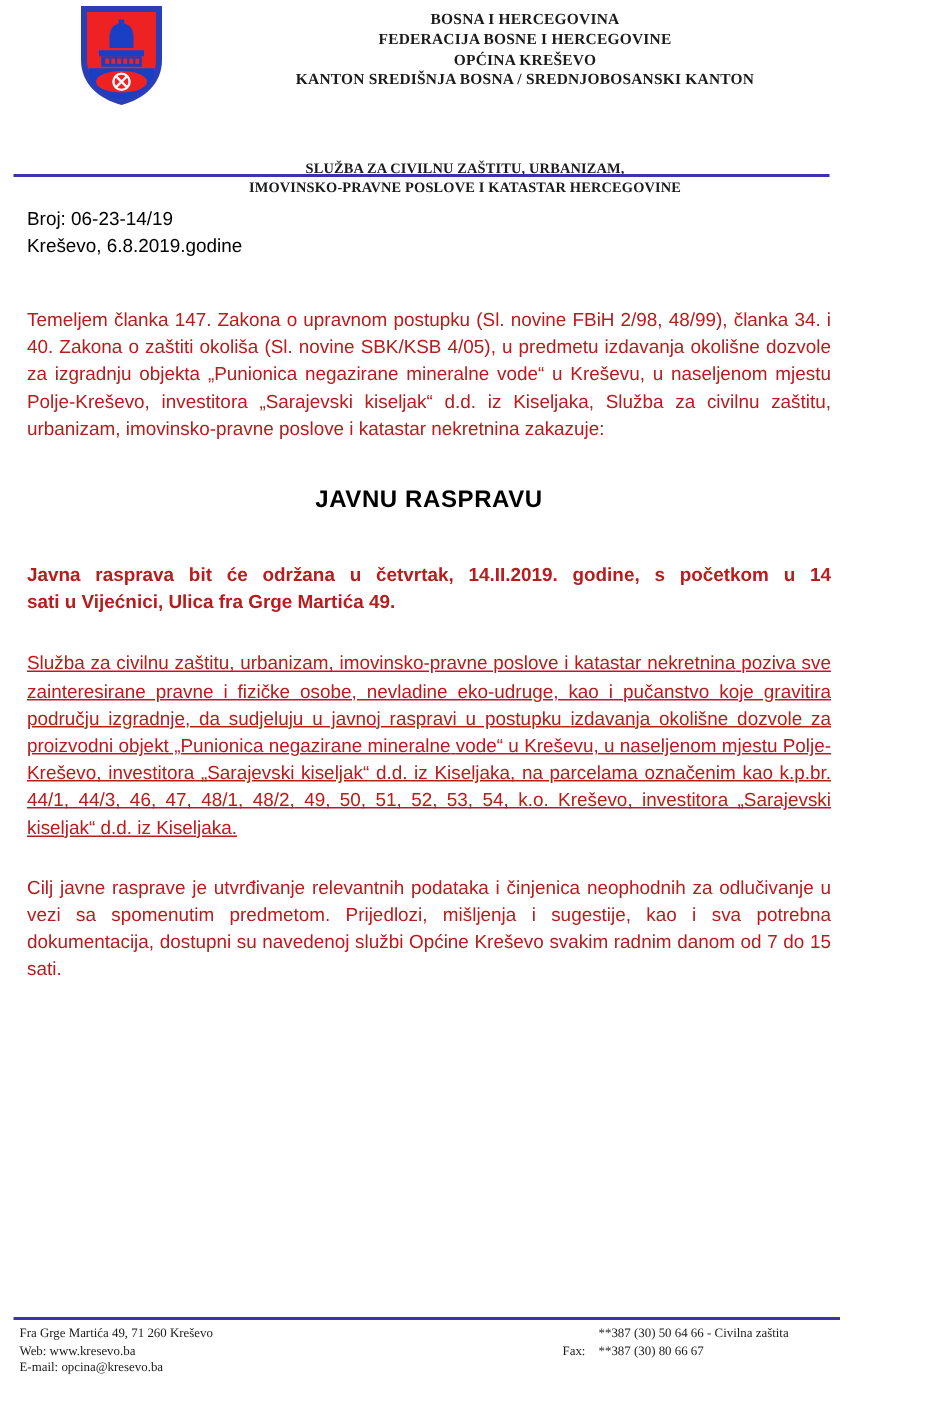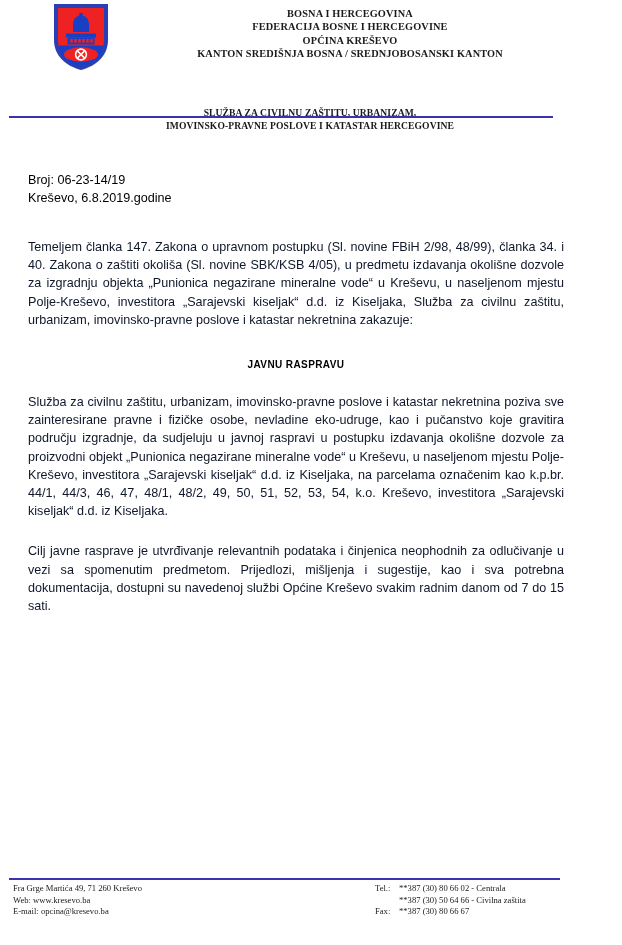--- a/index.html
+++ b/index.html
@@ -76,64 +76,63 @@
     left: 9px;
     top: 116px;
     width: 544px;
     height: 0;
     border-top: 2px solid #3b32b0;
   }
 
   
   .body-area {
     position: absolute;
-    left: 28px;
+    left: 18px;
     top: 138px;
     width: 536px;
-    margin-top: 34px;
   }
 
   .meta {
     font-size: 12.6px;
     line-height: 17.5px;
     color: #000;
   }
 
   .para {
     font-size: 12.6px;
     line-height: 18.2px;
     text-align: justify;
     text-justify: inter-word;
-    color: #0f172a;
+    color: #b91c1c;
   }
 
   .para.first { margin-top: 31px; }
 
   .title-center {
     text-align: center;
-    font-size: 10px;
+    font-size: 16px;
     font-weight: bold;
     letter-spacing: 0.4px;
     margin-top: 30px;
   }
 
   .para.bold {
     font-weight: bold;
     margin-top: 31px;
     text-align: left;
   }
   .para.bold .jline {
     display: block;
   }
   .para.bold .jline.stretch {
     text-align: justify;
     text-align-last: justify;
   }
 
-  .para.b2 { margin-top: 23px; }
+  .para.b2 { margin-top: 23px; text-decoration: underline; }
   .para.b3 { margin-top: 22px; }
 
   
   .rule-bottom {
     position: absolute;
     left: 9px;
     top: 878px;
     width: 551px;
     height: 0;
     border-top: 2px solid #3b32b0;
@@ -236,20 +235,24 @@
       <span>Temeljem članka 147. Zakona o upravnom postupku (Sl. novine FBiH 2/98, 48/99),</span>
       <span>članka 34. i 40. Zakona o zaštiti okoliša (Sl. novine SBK/KSB 4/05), u predmetu</span>
       <span>izdavanja okolišne dozvole za izgradnju objekta „Punionica negazirane mineralne</span>
       <span>vode“ u Kreševu, u naseljenom mjestu Polje-Kreševo, investitora „Sarajevski kiseljak“</span>
       <span>d.d. iz Kiseljaka, Služba za civilnu zaštitu, urbanizam, imovinsko-pravne poslove i</span>
       <span>katastar nekretnina zakazuje:</span>
     </div>
 
     <div class="title-center">JAVNU RASPRAVU</div>
 
+    <div class="para bold">
+      <span class="jline stretch">Javna rasprava bit će održana u četvrtak, 14.II.2019. godine, s početkom u 14</span>
+      <span class="jline">sati u Vijećnici, Ulica fra Grge Martića 49.</span>
+    </div>
 
     <div class="para b2">
       <span>Služba za civilnu zaštitu, urbanizam, imovinsko-pravne poslove i katastar nekretnina</span>
       <span>poziva sve zainteresirane pravne i fizičke osobe, nevladine eko-udruge, kao i</span>
       <span>pučanstvo koje gravitira području izgradnje, da sudjeluju u javnoj raspravi u postupku</span>
       <span>izdavanja okolišne dozvole za proizvodni objekt „Punionica negazirane mineralne</span>
       <span>vode“ u Kreševu, u naseljenom mjestu Polje-Kreševo, investitora „Sarajevski kiseljak“</span>
       <span>d.d. iz Kiseljaka, na parcelama označenim kao k.p.br. 44/1, 44/3, 46, 47, 48/1, 48/2,</span>
       <span>49, 50, 51, 52, 53, 54, k.o. Kreševo, investitora „Sarajevski kiseljak“ d.d. iz Kiseljaka.</span>
     </div>
@@ -266,23 +269,20 @@
   <div class="rule-bottom"></div>
 
   <div class="footer">
     <div class="footer-left">
       <div class="footer-row">Fra Grge Martića 49, 71 260 Kreševo</div>
       <div class="footer-row">Web: www.kresevo.ba</div>
       <div class="footer-row">E-mail: opcina@kresevo.ba</div>
     </div>
     <div class="footer-right">
       <div class="footer-row">
-        <span class="fr-label">Tel.:</span><span class="fr-num">**387 (30) 80 66 02</span> <span class="fr-desc">- Centrala</span>
-      </div>
-      <div class="footer-row">
         <span class="fr-label"></span><span class="fr-num">**387 (30) 50 64 66</span> <span class="fr-desc">- Civilna zaštita</span>
       </div>
       <div class="footer-row">
         <span class="fr-label">Fax:</span><span class="fr-num">**387 (30) 80 66  67</span> <span class="fr-desc"></span>
       </div>
     </div>
   </div>
 
 </div>
 

